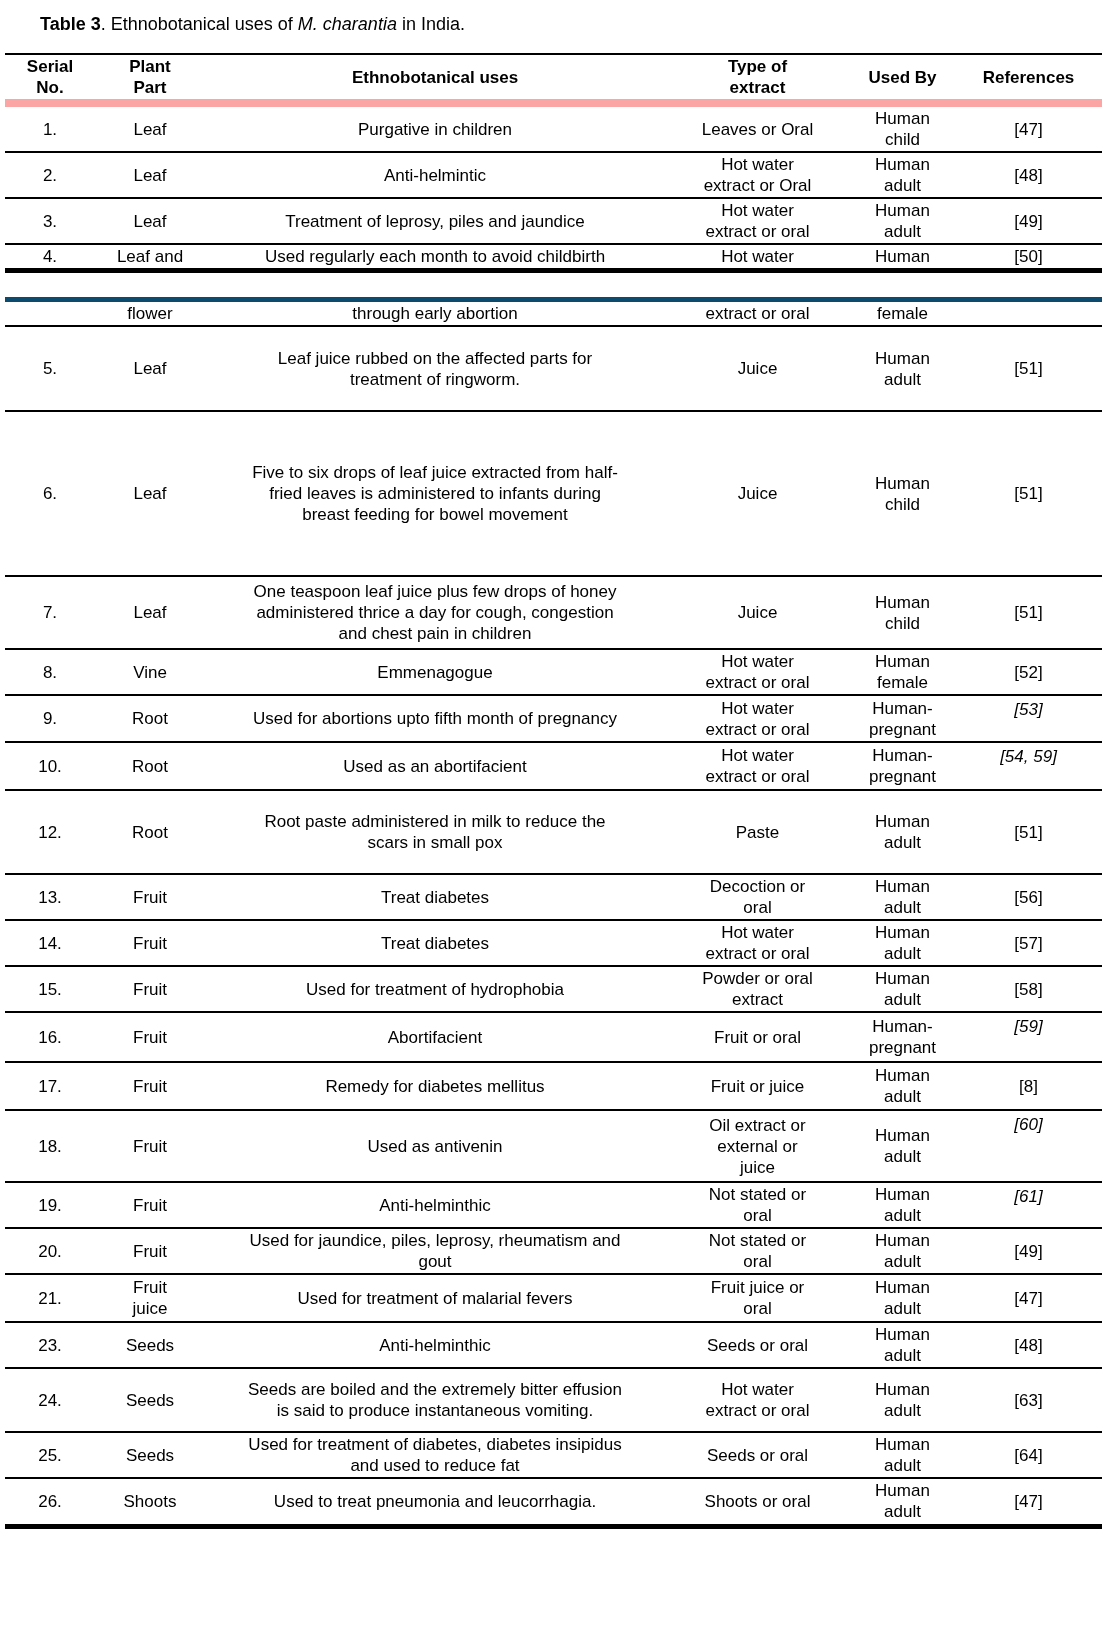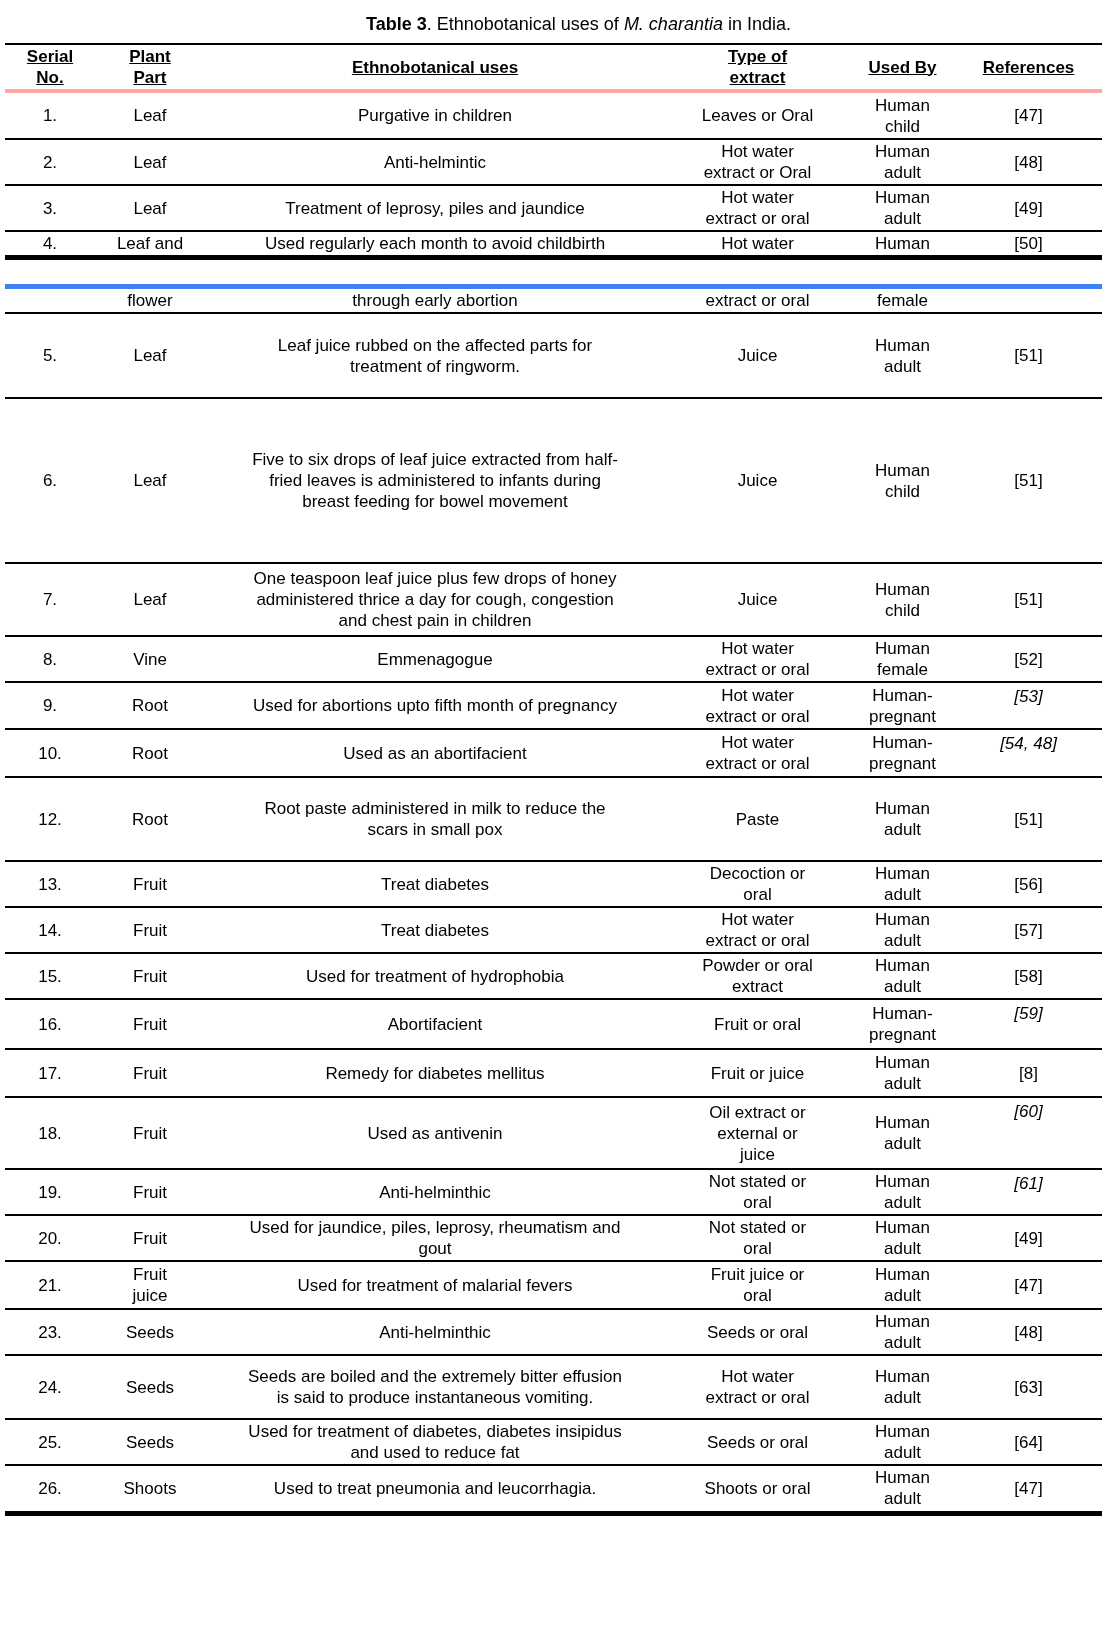--- a/index.html
+++ b/index.html
@@ -4,24 +4,23 @@
 <style>
   * { box-sizing: border-box; }
   html,body { margin:0; padding:0; background:#ffffff; }
   body {
     width:1117px; height:1628px;
     font-family:"Liberation Sans", sans-serif;
     color:#000; overflow:hidden;
   }
   .page { padding-top:13px; }
   .caption {
-    text-align:center;
     font-size:18px;
     line-height:22px;
-    margin-bottom:8px;
+    margin-bottom:18px;
     padding-left:40px;
   }
   .caption .b { font-weight:bold; }
   .caption .i { font-style:italic; }
   table {
     border-collapse:collapse;
     table-layout:fixed;
     margin-left:5px;
     width:1097px;
     font-size:17px;
@@ -30,25 +29,25 @@
   th, td {
     text-align:center;
     vertical-align:middle;
     white-space:pre-line;
     padding:1px 3px;
     overflow:hidden;
   }
   th { font-weight:bold; }
   td { font-weight:normal; }
   .seg1 { border-top:2px solid #000; }
-  .seg1 thead tr { border-bottom:4px solid #fca5a5; height:46px;text-decoration:underline; }
+  .seg1 thead tr { border-bottom:8px solid #fca5a5; height:46px; }
   tbody tr { border-bottom:2px solid #000; }
   .seg1 tbody tr:last-child { border-bottom:5px solid #000; }
   .page-gap { height:24px; }
-  .seg2 { border-top:5px solid #3b82f6; }
+  .seg2 { border-top:5px solid #0c4a6e; }
   .seg2 tbody tr:last-child { border-bottom:5px solid #000; }
   td.vtop { vertical-align:top; padding-top:3px;font-style:italic; }
 </style>
 </head>
 <body>
 
 <div class="page">
 
   <div class="caption"><span class="b">Table 3</span><span>. Ethnobotanical uses of </span><span class="i">M. charantia</span><span> in India.</span></div>
 
@@ -188,21 +187,21 @@
           <td class="vtop">[53]</td>
         </tr>
         <tr style="height: 48px;">
           <td>10.</td>
           <td>Root</td>
           <td>Used as an abortifacient</td>
           <td>Hot water
 extract or oral</td>
           <td>Human-
 pregnant</td>
-          <td class="vtop">[54, 48]</td>
+          <td class="vtop">[54, 59]</td>
         </tr>
         <tr style="height: 84px;">
           <td>12.</td>
           <td>Root</td>
           <td>Root paste administered in milk to reduce the
 scars in small pox</td>
           <td>Paste</td>
           <td>Human
 adult</td>
           <td>[51]</td>

